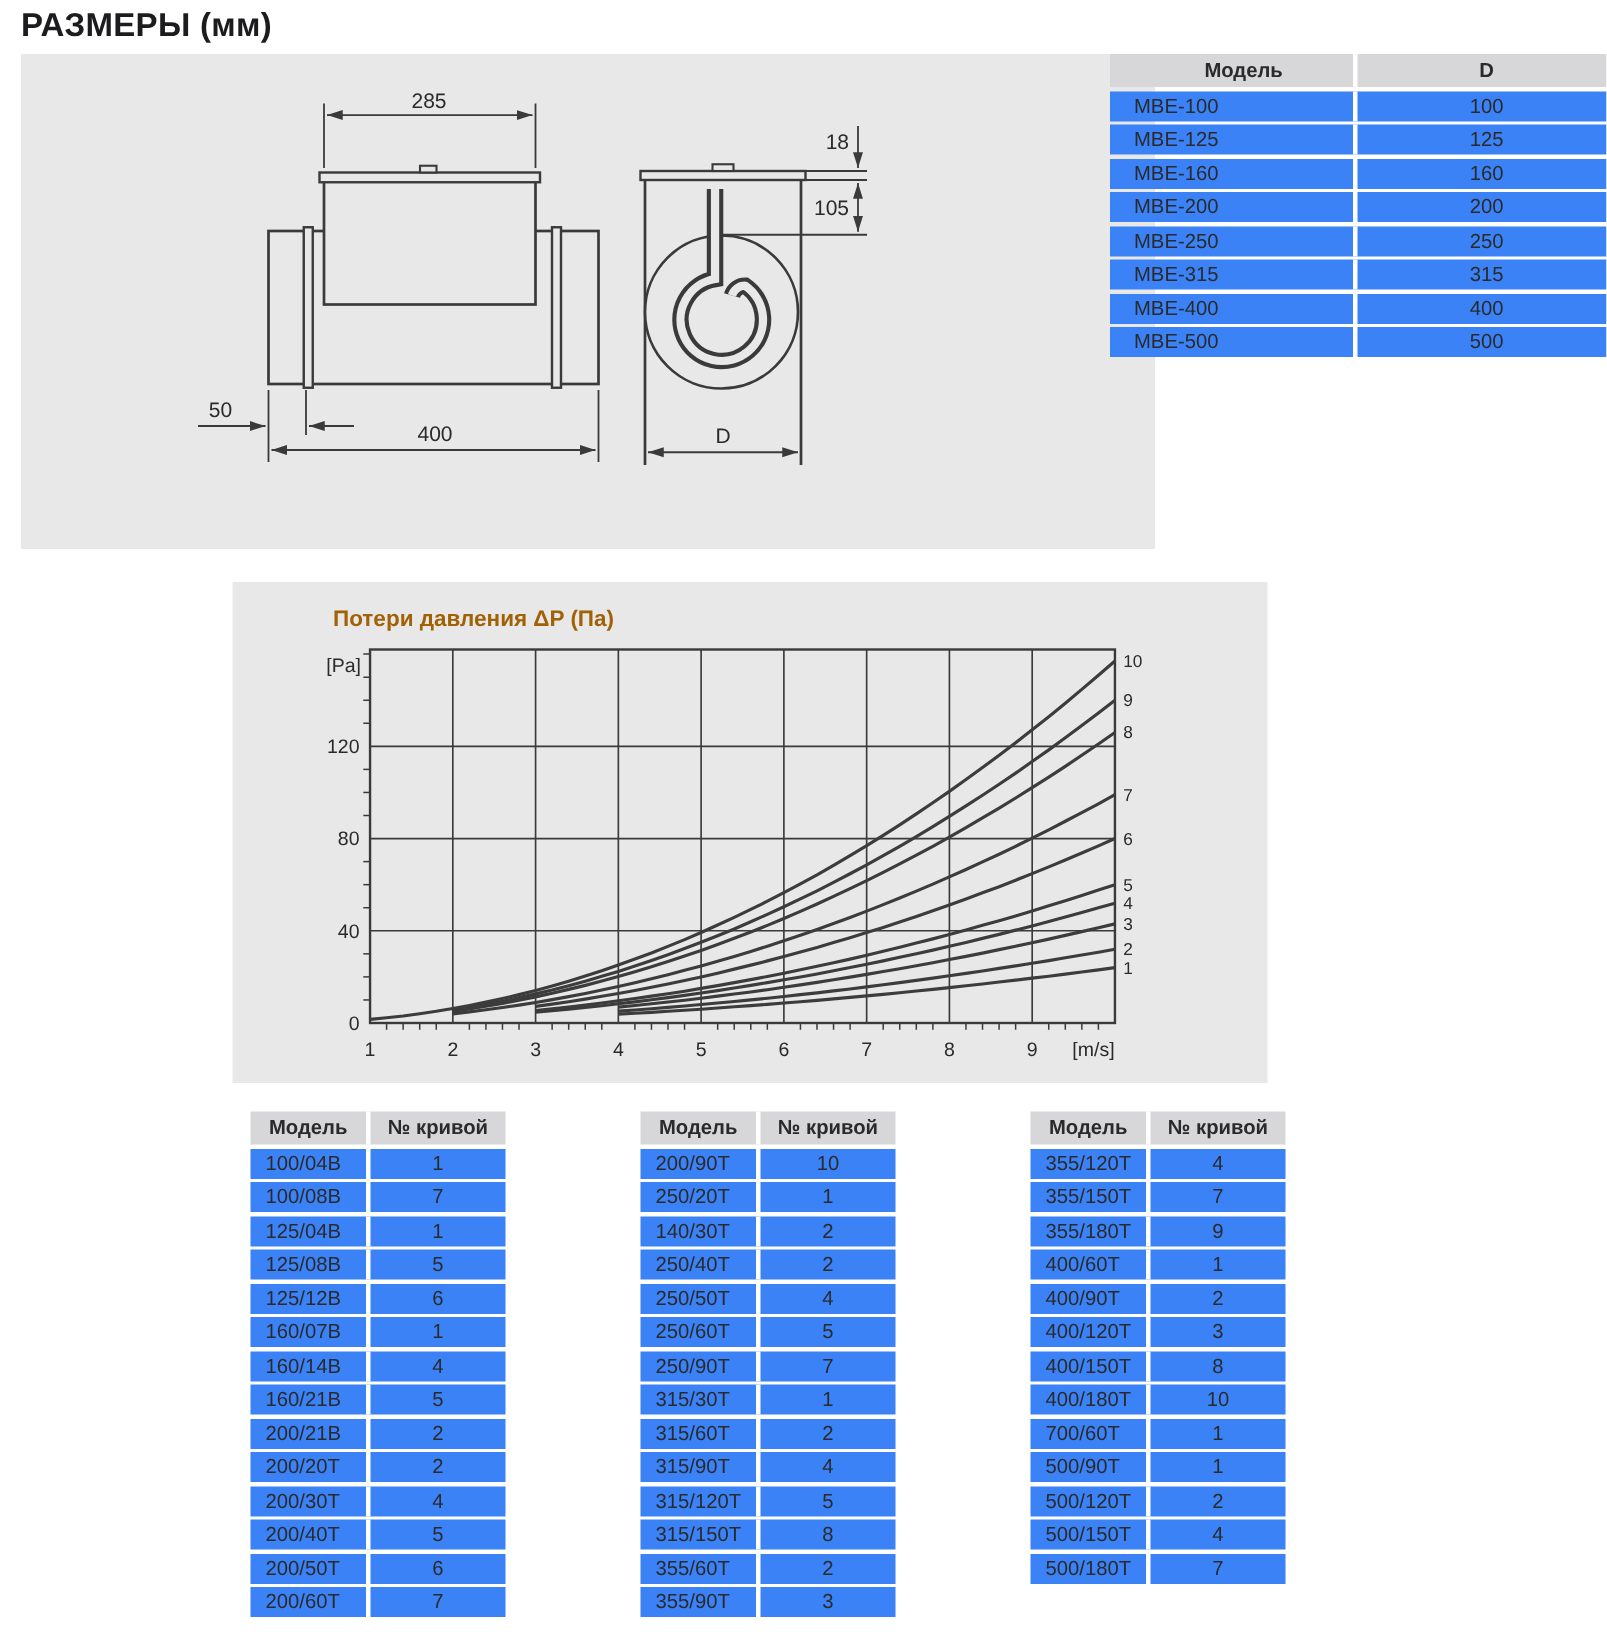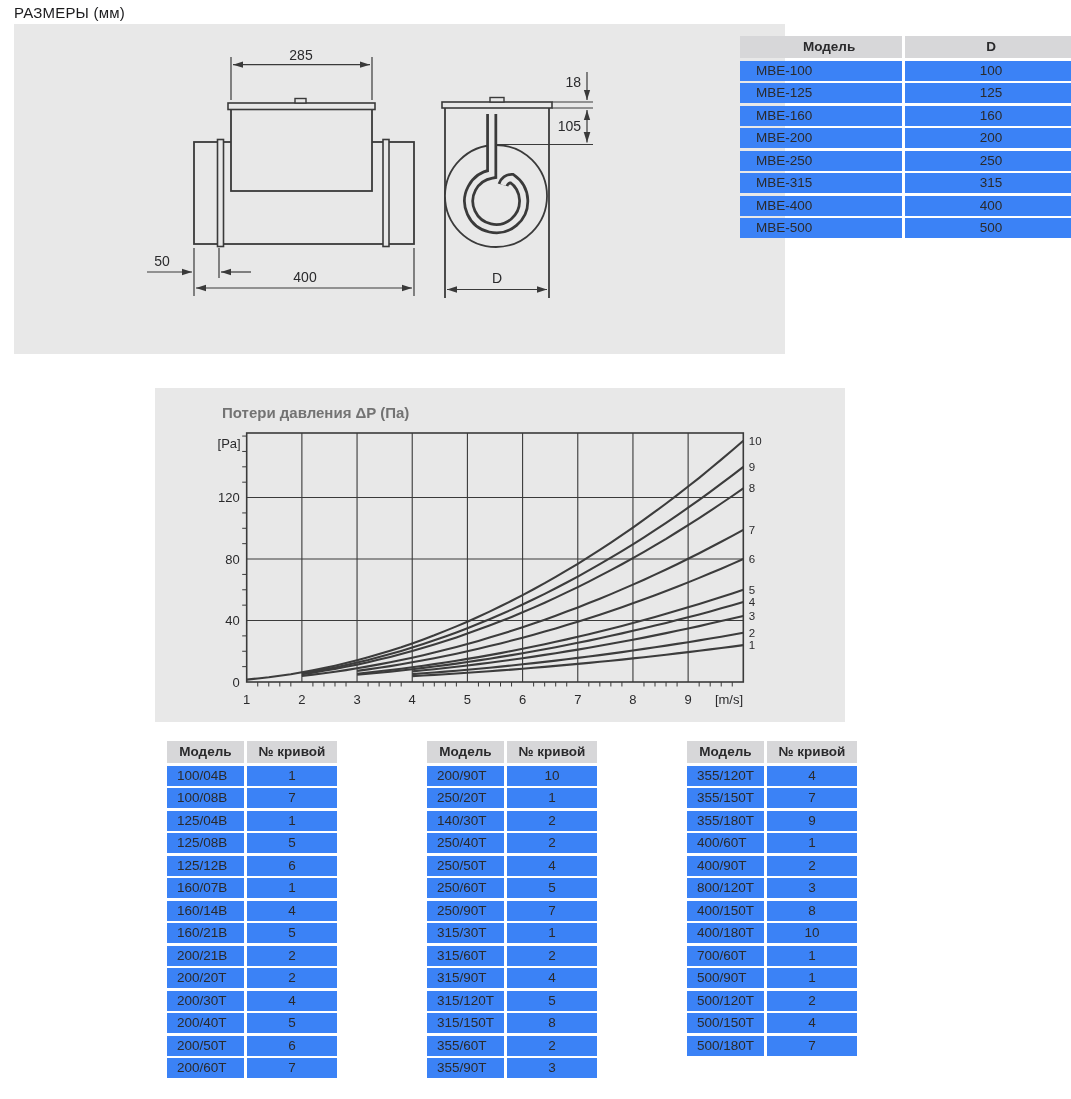--- a/index.html
+++ b/index.html
@@ -1,20 +1,20 @@
 <!DOCTYPE html>
 <html><head>
 <meta charset="utf-8">
 <style>
   html,body{margin:0;padding:0;background:#ffffff;}
   #page{position:relative;width:1071px;height:1099px;background:#ffffff;
         font-family:"Liberation Sans", sans-serif;color:#2a2a2c;overflow:hidden;}
   .panel{position:absolute;background:#e8e8e8;}
-  #page-title{position:absolute;left:14px;top:4px;font-size:15px;font-weight:normal;color:#1c1c1e;letter-spacing:.2px;}
-  #chart-title{position:absolute;left:67px;top:16px;font-size:15px;font-weight:bold;color:#737373;}
+  #page-title{position:absolute;left:14px;top:4px;font-size:22px;font-weight:bold;color:#1c1c1e;letter-spacing:.2px;}
+  #chart-title{position:absolute;left:67px;top:16px;font-size:15px;font-weight:bold;color:#a16207;}
   
   .tbl{position:absolute;font-size:13.5px;padding-left:12px;}
   .tr{display:flex;height:20px;line-height:20px;margin-bottom:2.5px;background:#3b82f6;}
   .tr.th{height:22px;line-height:22px;background:#d7d7d9;font-weight:bold;}
   .c1{box-sizing:border-box;border-right:3px solid #ffffff;padding-left:10px;}
   .c2{flex:1;text-align:center;}
   .tr.th .c1{text-align:center;padding-left:0;}
   .tbl.mbe .c1{width:49%;padding-left:16px;}
   .tbl.crv .c1{width:47%;}
   
@@ -23,21 +23,21 @@
   .ticktxt{font-size:13px;}
   .curvelbl{font-size:11.5px;}
 </style>
 </head>
 <body>
 
 <div id="page">
 
   <div id="page-title">РАЗМЕРЫ (мм)</div>
 
-  <div class="panel" style="left:14px;top:24px;width:756px;height:330px;padding-left:15px;">
+  <div class="panel" style="left:14px;top:36px;width:756px;height:330px;">
     <svg width="686" height="330" viewBox="0 0 686 330">
       <defs>
         <marker id="ah" viewBox="0 0 10 7" refX="9.2" refY="3.5" markerWidth="9.5" markerHeight="7" orient="auto-start-reverse">
           <path d="M0,0.6 L9.2,3.5 L0,6.4 z" fill="#3a3a3a"></path>
         </marker>
       </defs>
 
       <g stroke="#3a3a3a" fill="none">
 
         <rect x="165" y="118" width="220" height="102" fill="#e8e8e8" stroke-width="1.8"></rect>
@@ -392,21 +392,21 @@
         </div>
         <div class="tr">
           <div class="c1">400/60Т</div>
           <div class="c2">1</div>
         </div>
         <div class="tr">
           <div class="c1">400/90Т</div>
           <div class="c2">2</div>
         </div>
         <div class="tr">
-          <div class="c1">800/120Т</div>
+          <div class="c1">400/120Т</div>
           <div class="c2">3</div>
         </div>
         <div class="tr">
           <div class="c1">400/150Т</div>
           <div class="c2">8</div>
         </div>
         <div class="tr">
           <div class="c1">400/180Т</div>
           <div class="c2">10</div>
         </div>

